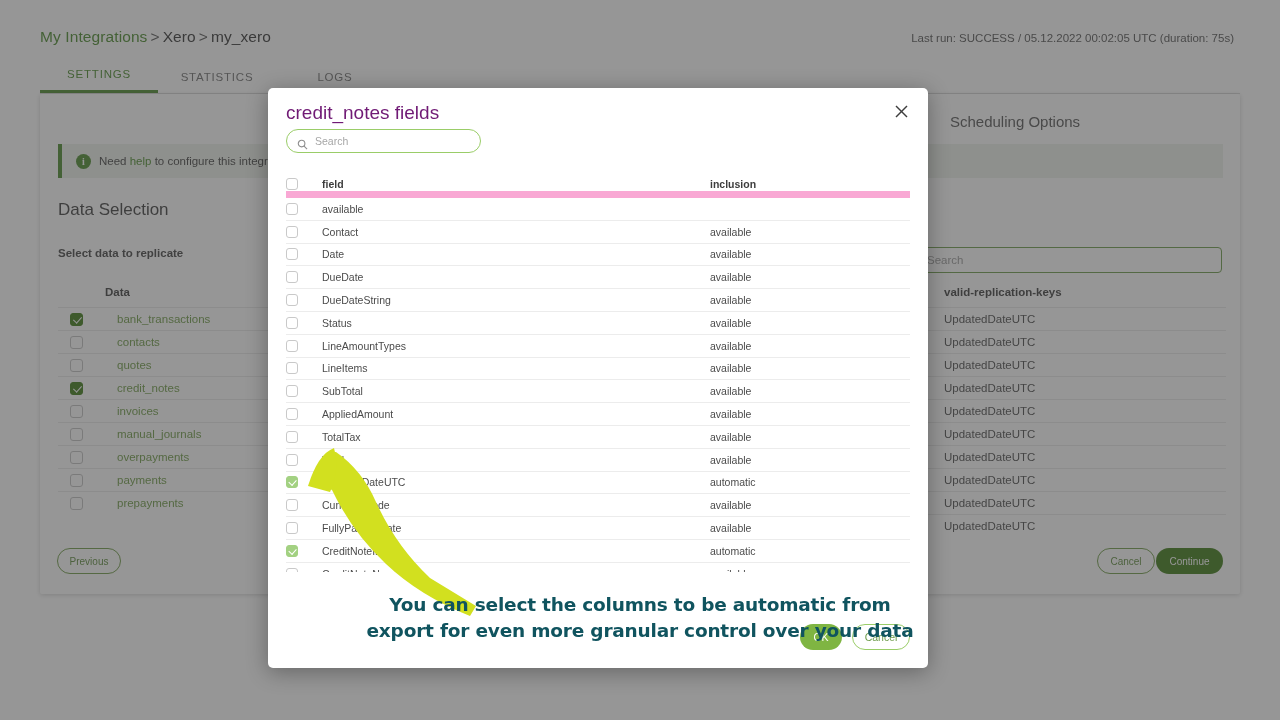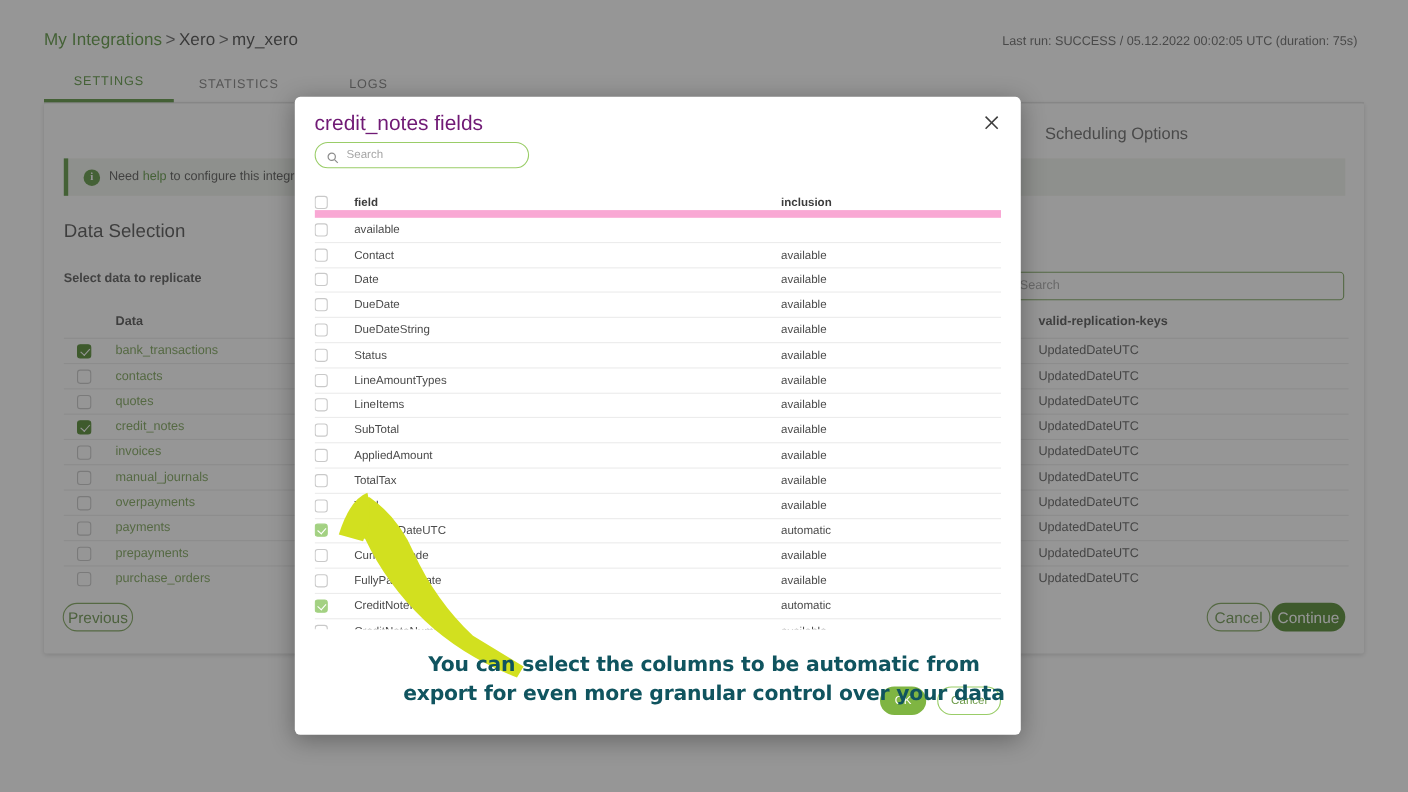--- a/index.html
+++ b/index.html
@@ -84,21 +84,21 @@
   }
 
   
   .bg-table { position: absolute; left: 58px; top: 286px; width: 300px; }
   .bg-th { font-size: 11.5px; font-weight: bold; color: #3d3d3d;
            padding: 0 0 9px 47px; }
   .bg-row {
     height: 23px; display: flex; align-items: center;
     border-top: 1px solid #e8e8e8; padding-left: 12px;
   }
-  .bg-row .lbl { font-size: 11.5px; color: #6f9b47; padding-left: 22px; text-align: right; }
+  .bg-row .lbl { font-size: 11.5px; color: #6f9b47; padding-left: 34px; text-align: right; }
   .cb-sm {
     width: 13px; height: 13px; border-radius: 3px;
     border: 1px solid #c2c2c2; background: #fff; flex: none;
   }
   .cb-sm.on {
     background: #3c7a15; border-color: #3c7a15;
     position: relative;
   }
   .cb-sm.on:after {
     content: ""; position: absolute; left: 3.5px; top: 1px;
@@ -110,21 +110,21 @@
   .bg-table2 { position: absolute; left: 926px; top: 286px; width: 300px; }
   .bg-th2 { font-size: 11.5px; font-weight: bold; color: #3d3d3d; padding: 0 0 9px 18px; }
   .bg-row2 {
     height: 23px; display: flex; align-items: center;
     border-top: 1px solid #e8e8e8; padding-left: 18px;
     font-size: 11.5px; color: #4b4b4b;
   }
 
   .btn {
     display: inline-flex; align-items: center; justify-content: center;
-    border-radius: 16px; font-size: 14px; cursor: pointer;
+    border-radius: 16px; font-size: 10px; cursor: pointer;
   }
   .bg-prev {
     position: absolute; left: 57px; top: 548px; width: 64px; height: 26px;
     border: 1px solid #6f9b47; color: #5d8b3c; background: transparent;
   }
   .bg-cancel {
     position: absolute; left: 1097px; top: 548px; width: 58px; height: 26px;
     border: 1px solid #6f9b47; color: #5d8b3c; background: transparent;
   }
   .bg-continue {
@@ -285,24 +285,20 @@
             <span class="lbl">overpayments</span>
           </div>
           <div class="bg-row">
             <span class="cb-sm"></span>
             <span class="lbl">payments</span>
           </div>
           <div class="bg-row">
             <span class="cb-sm"></span>
             <span class="lbl">prepayments</span>
           </div>
-          <div class="bg-row">
-            <span class="cb-sm"></span>
-            <span class="lbl">purchase_orders</span>
-          </div>
         </div>
     </div>
 
     <div class="bg-table2">
       <div class="bg-th2">valid-replication-keys</div>
       <div id="bg-rows2">
           <div class="bg-row2">UpdatedDateUTC</div>
           <div class="bg-row2">UpdatedDateUTC</div>
           <div class="bg-row2">UpdatedDateUTC</div>
           <div class="bg-row2">UpdatedDateUTC</div>

